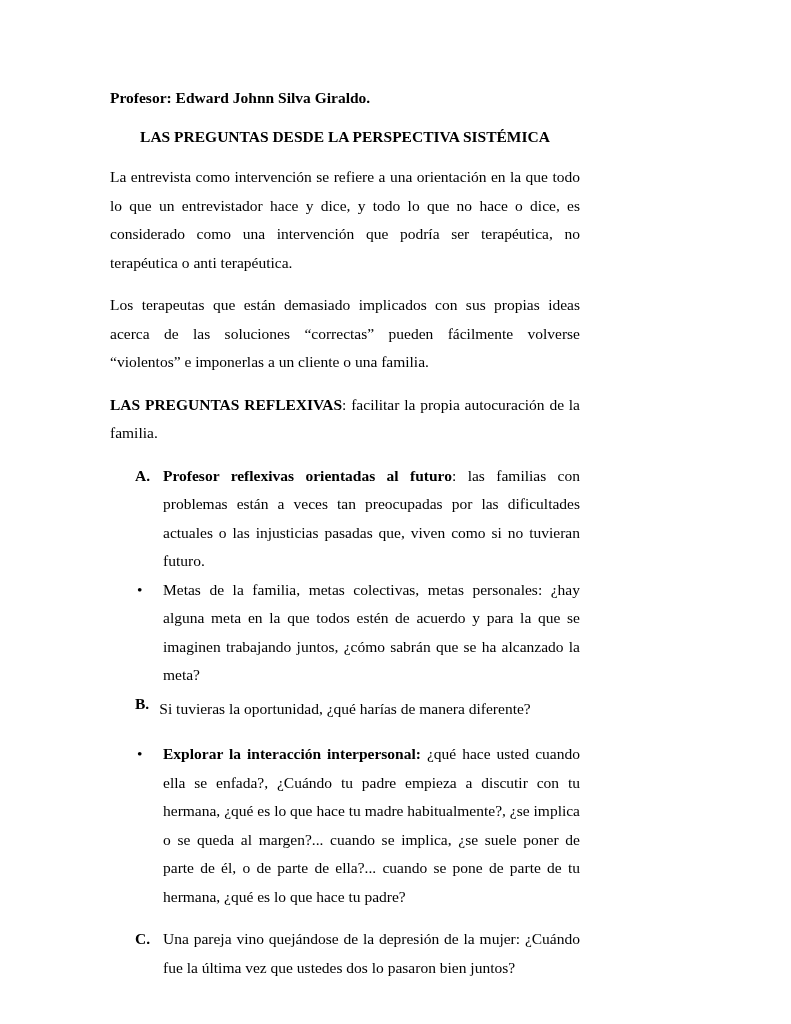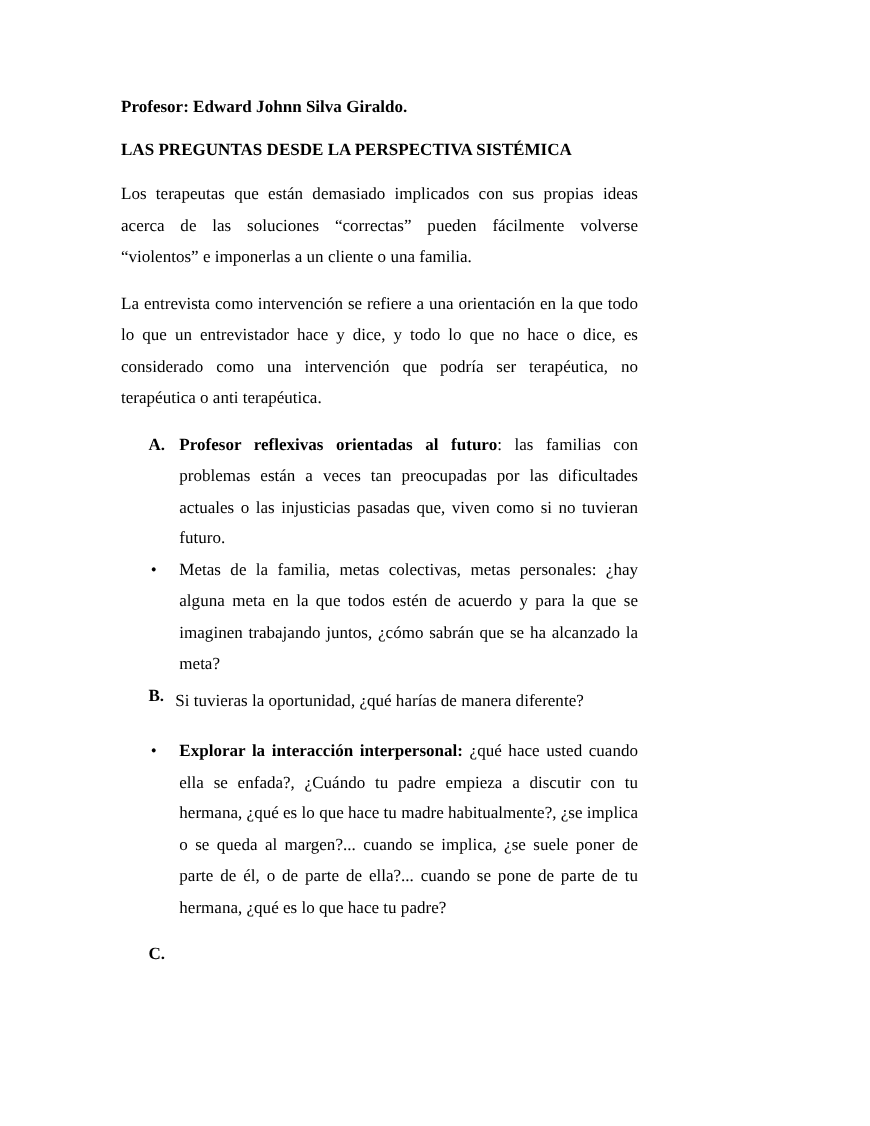--- a/index.html
+++ b/index.html
@@ -24,21 +24,21 @@
   .bold { font-weight: bold; }
   .author-line {
     margin: 0 0 10px 0;
     font-weight: bold;
     text-align: left;
   }
   .doc-title {
     margin: 0 0 12px 0;
     font-size: 15.5px;
     font-weight: bold;
-    text-align: left;
+    text-align: center;
     line-height: 28.5px;
   }
   .para {
     margin: 0 0 14px 0;
     text-align: justify;
   }
   .lead-para {
     margin: 0 0 14px 0;
     text-align: justify;
   }
@@ -75,24 +75,25 @@
 </style>
 </head>
 <body>
 
 <div class="page">
 
   <p class="author-line">Profesor: Edward Johnn Silva Giraldo.</p>
 
   <h1 class="doc-title">LAS PREGUNTAS DESDE LA PERSPECTIVA SISTÉMICA</h1>
 
+  <p class="para">La entrevista como intervención se refiere a una orientación en la que todo lo que un entrevistador hace y dice, y todo lo que no hace o dice, es considerado como una intervención que podría ser terapéutica, no terapéutica o anti terapéutica.</p>
+
   <p class="para">Los terapeutas que están demasiado implicados con sus propias ideas acerca de las soluciones “correctas” pueden fácilmente volverse “violentos” e imponerlas a un cliente o una familia.</p>
 
-  <p class="para">La entrevista como intervención se refiere a una orientación en la que todo lo que un entrevistador hace y dice, y todo lo que no hace o dice, es considerado como una intervención que podría ser terapéutica, no terapéutica o anti terapéutica.</p>
-
+  <p class="lead-para"><span class="bold">LAS PREGUNTAS REFLEXIVAS</span><span>: facilitar la propia autocuración de la familia.</span></p>
 
   <div class="list-group">
 
     <div class="list-item">
       <span class="list-marker">A.</span><span class="bold">Profesor reflexivas orientadas al futuro</span><span>: las familias con problemas están a veces tan preocupadas por las dificultades actuales o las injusticias pasadas que, viven como si no tuvieran futuro.</span>
     </div>
 
     <div class="list-item">
       <span class="list-marker bullet">•</span><span>Metas de la familia, metas colectivas, metas personales: ¿hay alguna meta en la que todos estén de acuerdo y para la que se imaginen trabajando juntos, ¿cómo sabrán que se ha alcanzado la meta?</span>
     </div>
@@ -107,17 +108,17 @@
 
   <div class="list-group spaced-after">
     <div class="list-item">
       <span class="list-marker bullet">•</span><span class="bold">Explorar la interacción interpersonal:</span><span> ¿qué hace usted cuando ella se enfada?, ¿Cuándo tu padre empieza a discutir con tu hermana, ¿qué es lo que hace tu madre habitualmente?, ¿se implica o se queda al margen?... cuando se implica, ¿se suele poner de parte de él, o de parte de ella?... cuando se pone de parte de tu hermana, ¿qué es lo que hace tu padre?</span>
     </div>
   </div>
 
 
   <div class="list-group">
     <div class="list-item">
-      <span class="list-marker">C.</span>
+      <span class="list-marker">C.</span><span class="sub-line">Una pareja vino quejándose de la depresión de la mujer: ¿Cuándo fue la última vez que ustedes dos lo pasaron bien juntos?</span>
     </div>
   </div>
 
 </div>
 
 </body></html>

